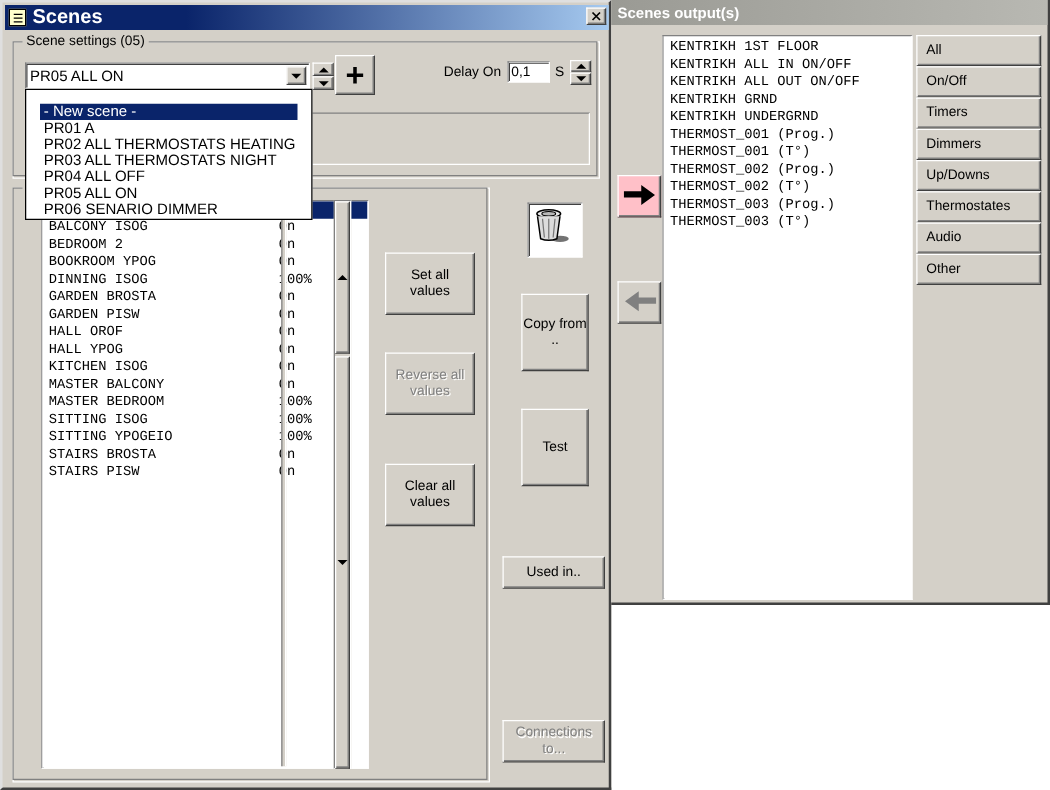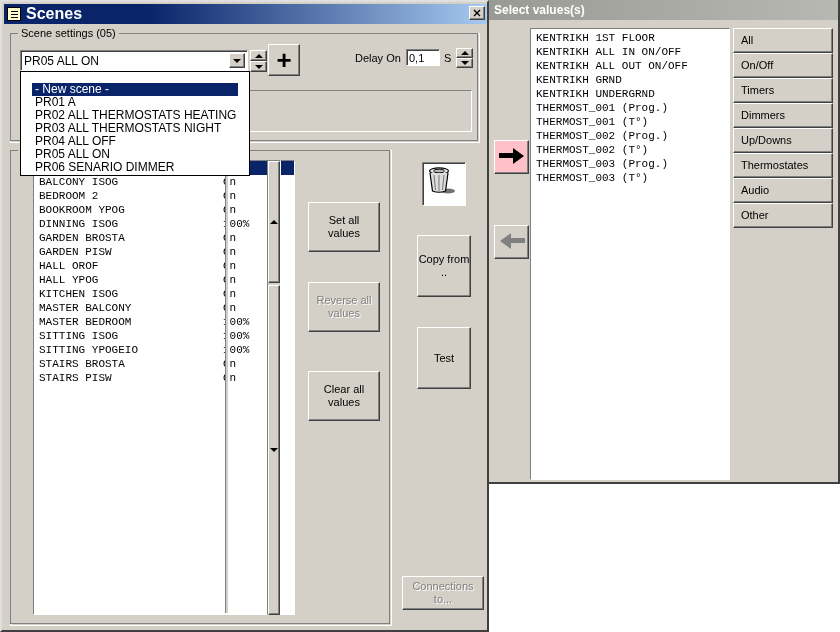--- a/index.html
+++ b/index.html
@@ -380,38 +380,39 @@
       <path d="M11 12 L12.5 27 M16 12 L16 28 M21 12 L19.5 27" stroke="#777" stroke-width="1" fill="none"></path>
     </svg>
   </div>
 
   <div class="btn" id="copy-btn">
       <span>Copy from<br>..</span>
     </div>
   <div class="btn" id="test-btn">
       <span>Test</span>
     </div>
+  <div class="btn" id="usedin-btn">Used in..</div>
   <div class="btn disabled" id="connections-btn">
       <span>Connections<br>to...</span>
     </div>
 
   <div id="scene-dropdown">
       <div class="opt sel">- New scene -</div>
       <div class="opt">PR01 A</div>
       <div class="opt">PR02 ALL THERMOSTATS HEATING</div>
       <div class="opt">PR03 ALL THERMOSTATS NIGHT</div>
       <div class="opt">PR04 ALL OFF</div>
       <div class="opt">PR05 ALL ON</div>
       <div class="opt">PR06 SENARIO DIMMER</div>
       <div class="opt">PR07</div>
     </div>
 </div>
 
 <div id="select-window">
-  <div id="select-title">Select values(s)</div>
+  <div id="select-title">Scenes output(s)</div>
 </div>
 
 <div id="move-right">
   <svg width="26" height="20" viewBox="0 0 26 20">
     <path d="M0 6 L14 6 L14 1 L25 9 L14 17 L14 11 L0 11 Z" fill="#000"></path>
   </svg>
 </div>
 <div id="move-left">
   <svg width="26" height="20" viewBox="0 0 26 20">
     <path d="M26 6 L12 6 L12 1 L1 9 L12 17 L12 11 L26 11 Z" fill="#808080"></path>

